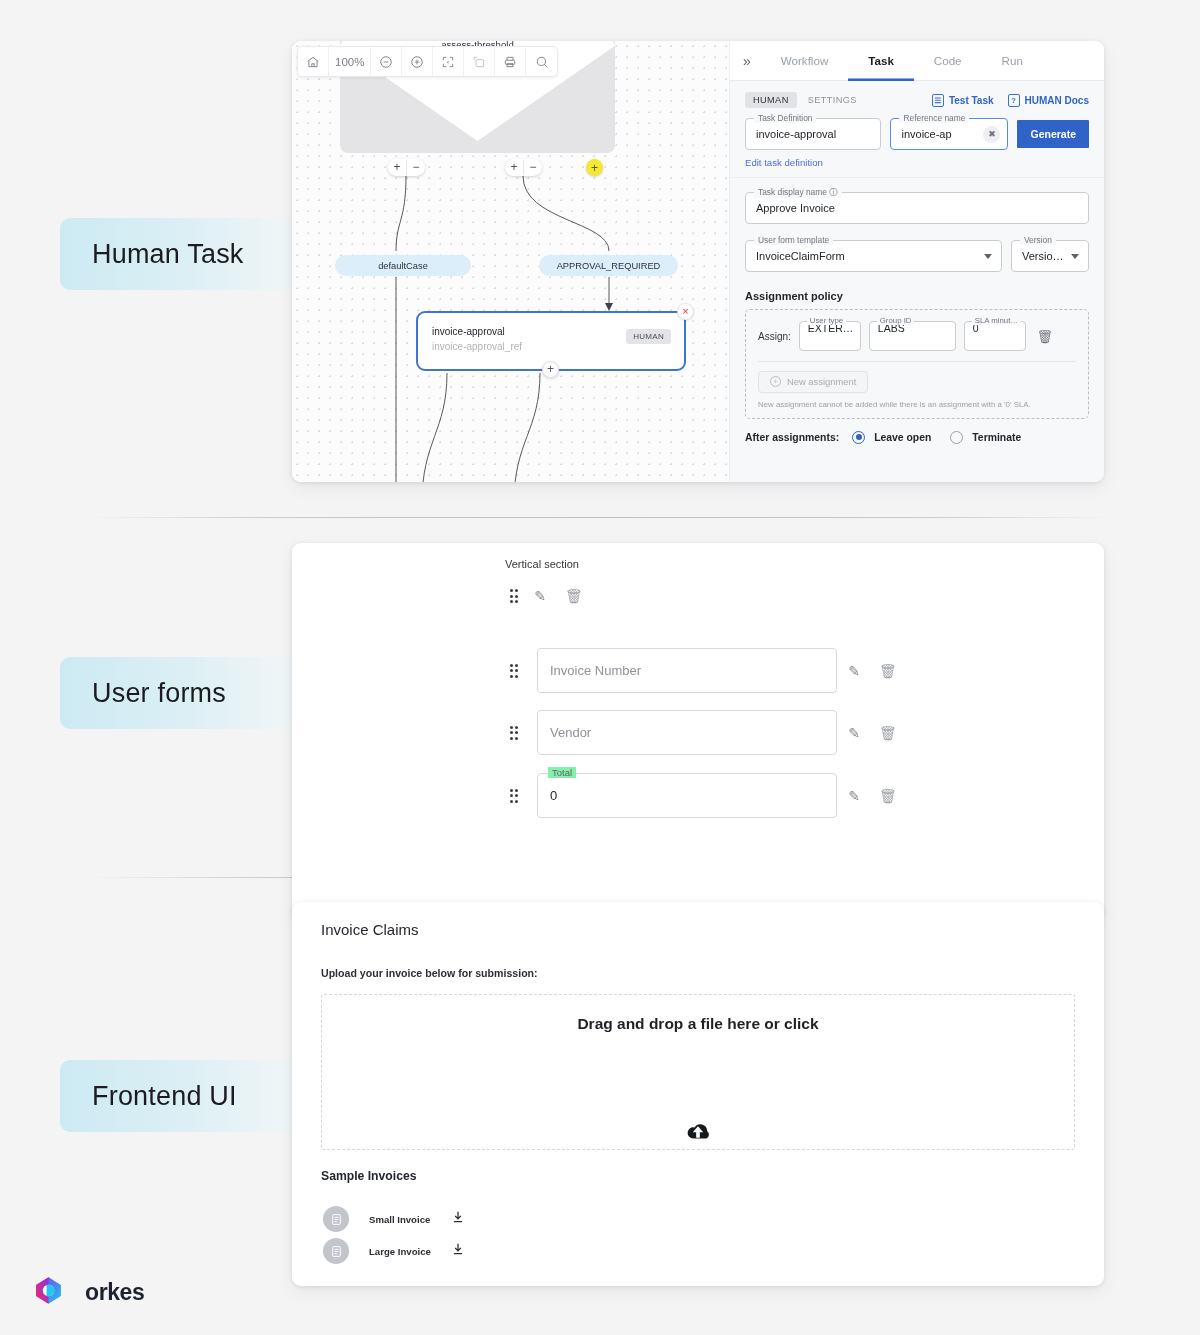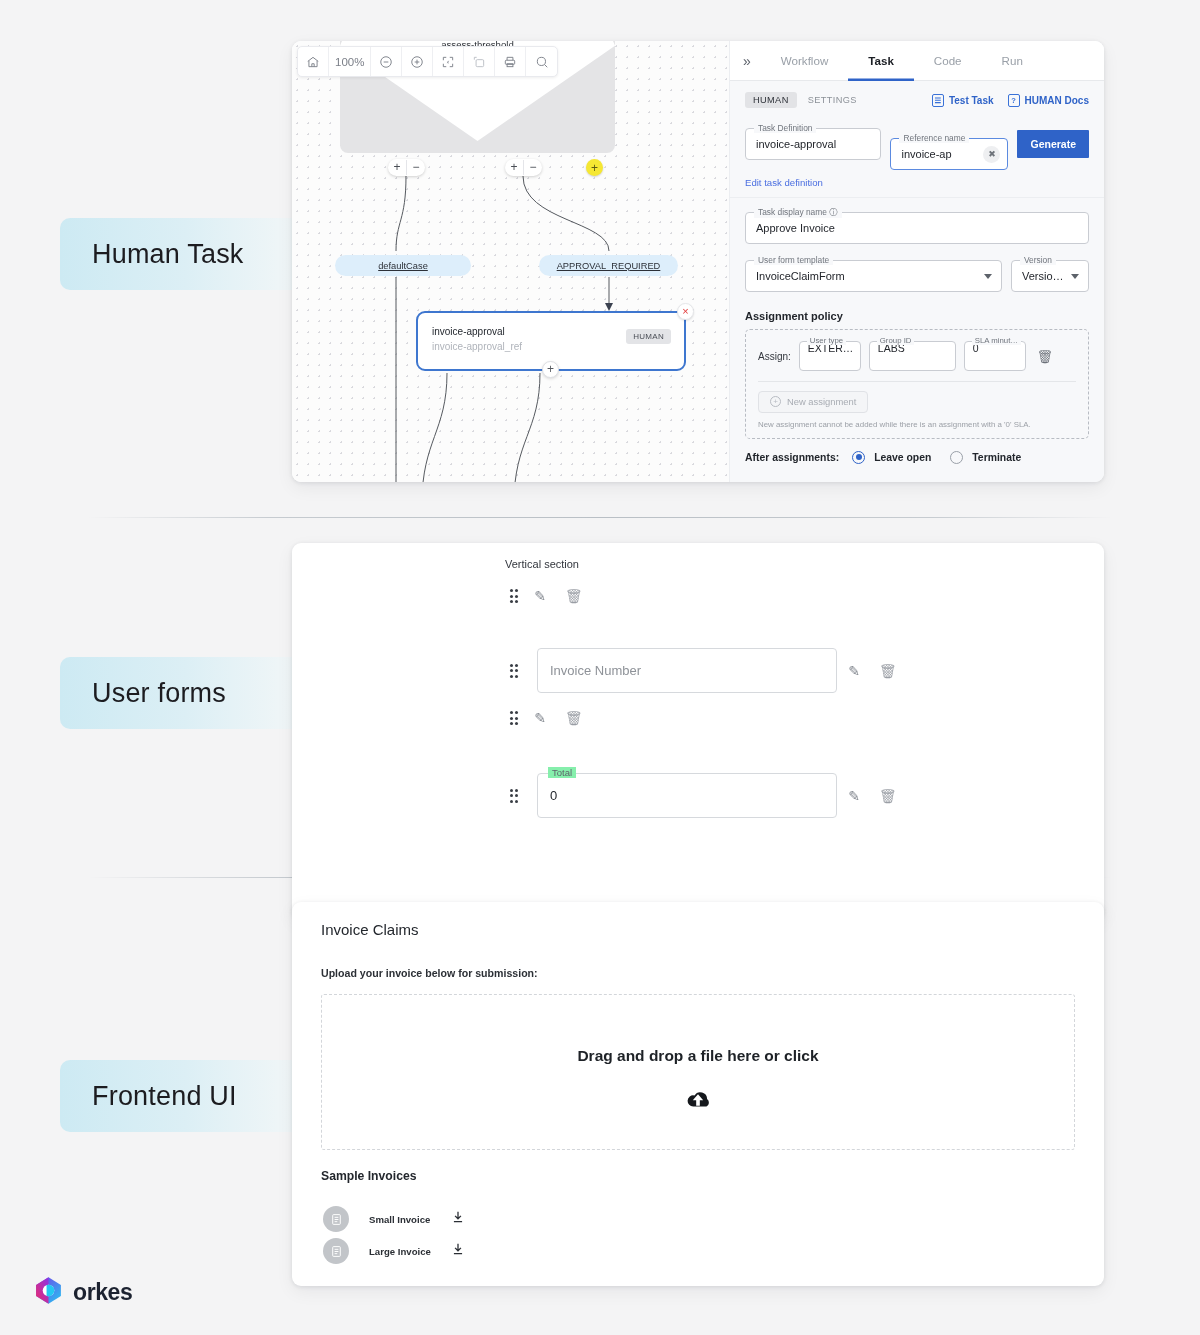--- a/index.html
+++ b/index.html
@@ -126,21 +126,21 @@
     background: #f5e733; color: #5c5a12;
     display: flex; align-items: center; justify-content: center;
     font-size: 12px; line-height: 1;
     box-shadow: 0 1px 2px rgba(0,0,0,.18);
   }
 
   .chip {
     position: absolute; z-index: 4;
     background: #ddeefb; border-radius: 11px;
     height: 21px; display: flex; align-items: center; justify-content: center;
-    font-size: 9.3px; color: #2c3038; padding: 0 13px; text-decoration: underline;
+    font-size: 9.3px; color: #2c3038; padding: 0 13px;
   }
   #chip-default { left: 43px; top: 214px; width: 136px; }
   #chip-approval { left: 247px; top: 214px; width: 139px; }
 
   .task-node {
     position: absolute; left: 124px; top: 270px; width: 270px; height: 60px;
     background: #fff; border: 2px solid #3e76cf; border-radius: 9px;
     z-index: 4;
   }
   .tn-name { position: absolute; left: 14px; top: 13px; font-size: 10px; color: #24282f; }
@@ -195,21 +195,21 @@
   .mini-ico {
     width: 12px; height: 13px; border: 1.2px solid #3a72d8; border-radius: 2px;
     display: flex; align-items: center; justify-content: center;
     font-size: 7.5px; color: #3a72d8;
   }
 
   .fld {
     position: relative; border: 1px solid #c9ccd2; border-radius: 4px;
     height: 32px; background: #fff; display: flex; align-items: center; padding: 0 10px;
   }
-  .fld.focus { border: 1.6px solid #5b8ae0; margin-top: 20px; }
+  .fld.focus { border: 1.6px solid #5b8ae0; }
   .fld-lbl {
     position: absolute; top: -6px; left: 8px; background: #f7f8fa;
     padding: 0 4px; font-size: 8.4px; color: #70757d;
   }
   .fld-val { font-size: 11px; color: #23262c; }
 
   .row2 { display: flex; align-items: center; gap: 9px; }
   .btn-gen {
     background: #2f63c8; color: #fff; border-radius: 1px;
     height: 28px; padding: 0 13px; font-size: 10.5px; font-weight: bold;
@@ -280,37 +280,37 @@
   .f-act { width: 34px; text-align: center; color: #7d828a; font-size: 14px; }
   .f-act.trash-i { color: #9a9ea5; }
 
   
   #card-front { left: 292px; top: 902px; width: 812px; height: 384px; padding-left: 9px; }
   .fc-title { position: absolute; left: 29px; top: 19px; font-size: 15px; color: #23272d; }
   .fc-sub { position: absolute; left: 29px; top: 65px; font-size: 10.6px; font-weight: bold; color: #2c3036; }
   .dropzone {
     position: absolute; left: 29px; top: 92px; width: 754px; height: 156px;
     border: 1.2px dashed #d3d6da; border-radius: 3px;
-    display: flex; flex-direction: column; align-items: center; justify-content: center;
+    display: flex; flex-direction: column; align-items: center; justify-content: space-between;
     padding-top: 20px;
   }
   .dz-text { font-size: 15.5px; font-weight: bold; color: #1e2227; }
   .dz-icon { margin-top: 22px; color: #15181c; }
   .si-title { position: absolute; left: 29px; top: 267px; font-size: 12.2px; font-weight: bold; color: #23272d; }
   .si-row { position: absolute; left: 31px; display: flex; align-items: center; }
   .si-circle {
     width: 26px; height: 26px; border-radius: 50%; background: #c2c5c9;
     display: flex; align-items: center; justify-content: center; color: #fff;
   }
   .si-name { font-size: 9.6px; font-weight: bold; color: #2b2f35; margin-left: 20px; width: 70px; }
   .si-dl { color: #2b2f35; margin-left: 12px; }
 
   
   #logo { position: absolute; left: 33px; top: 1275px; display: flex; align-items: center; gap: 9px; }
-  #logo-text { font-size: 23px; font-weight: bold; color: #1c2230; letter-spacing: -.4px; }
+  #logo-text { font-size: 23px; font-weight: bold; color: #1c2230; letter-spacing: -.4px; margin-left: 12px; }
 </style>
 </head>
 <body>
 
 <div class="section-label" id="lbl-human">
   <span>Human Task</span>
 </div>
 <div class="section-label" id="lbl-forms">
   <span>User forms</span>
 </div>
@@ -543,20 +543,23 @@
 
   <div class="frow" style="top:167px">
     <div class="drag-handle">
         <i></i>
         <i></i>
         <i></i>
         <i></i>
         <i></i>
         <i></i>
       </div>
+    <div class="f-input">
+      <span class="f-ph">Vendor</span>
+    </div>
     <div class="f-act">✎</div>
     <div class="f-act trash-i">🗑</div>
   </div>
 
   <div class="frow" style="top:230px">
     <div class="drag-handle">
         <i></i>
         <i></i>
         <i></i>
         <i></i>

